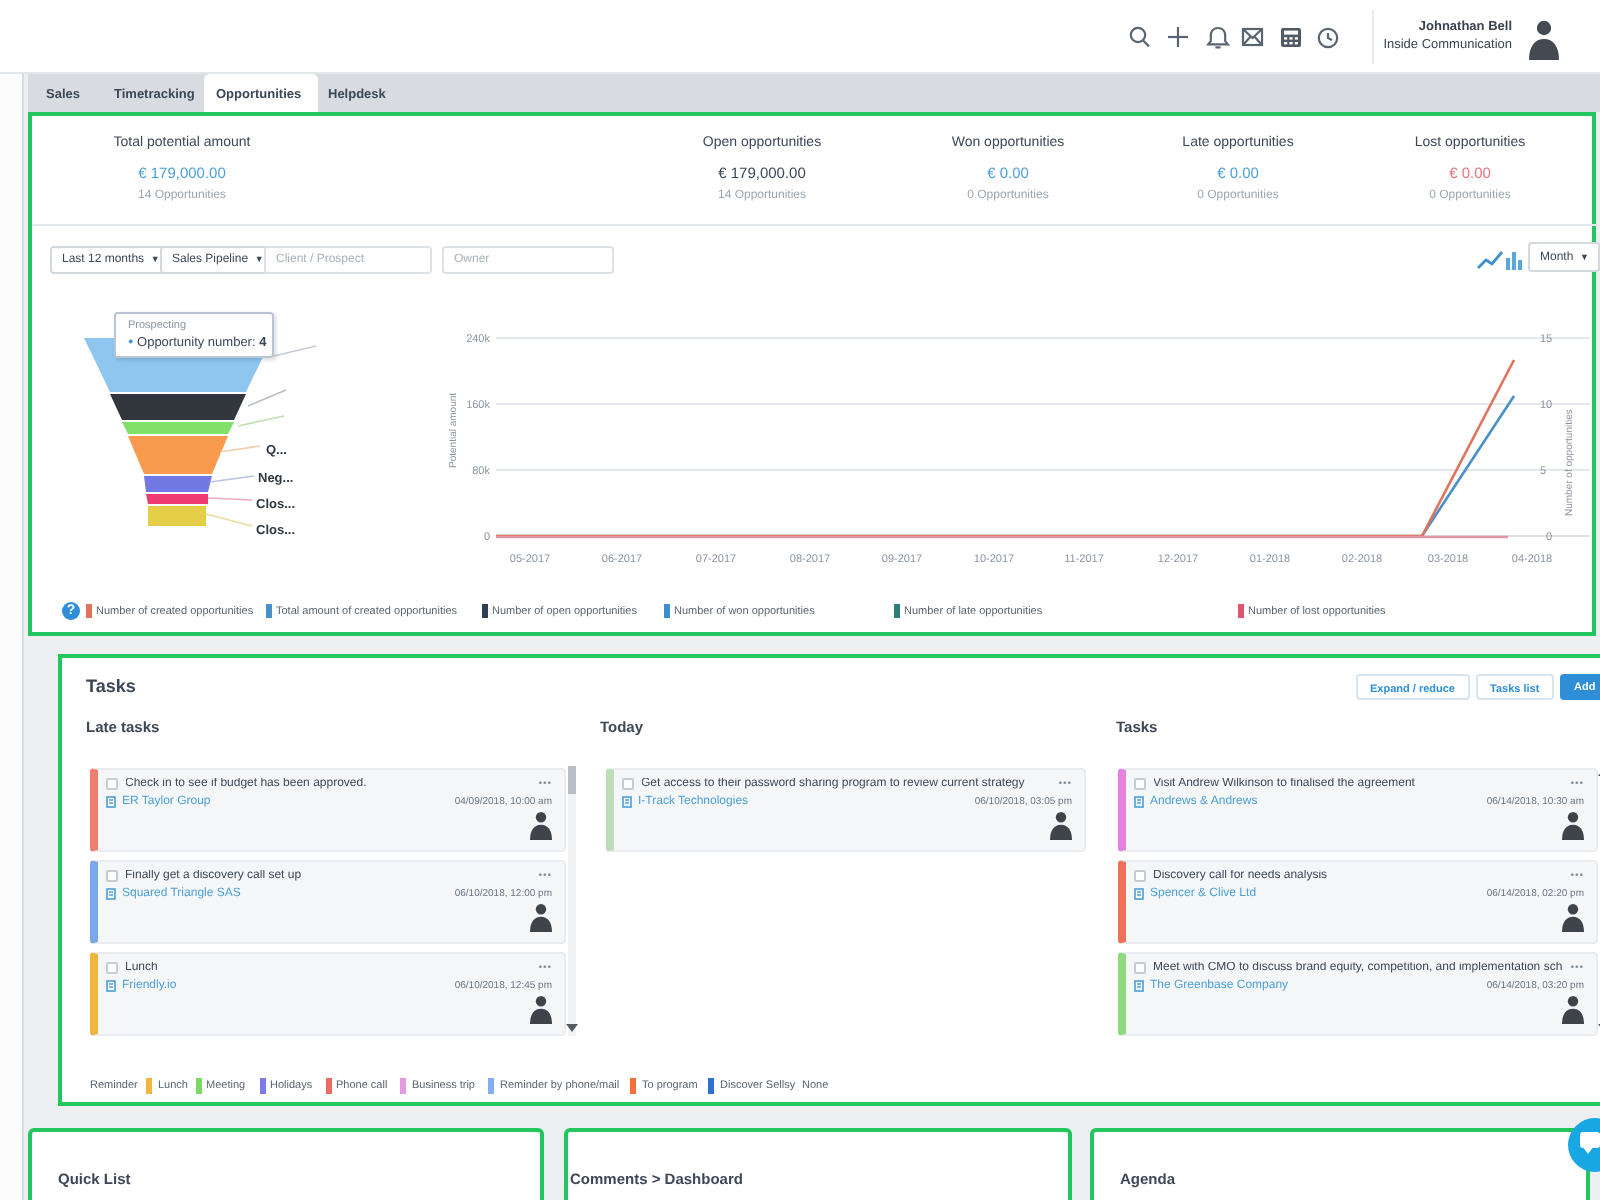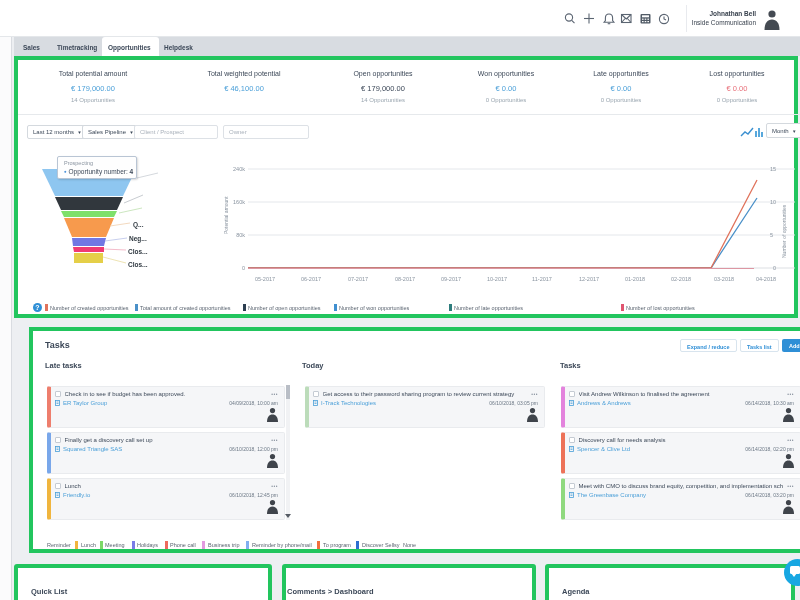--- a/index.html
+++ b/index.html
@@ -1,19 +1,19 @@
 <!DOCTYPE html>
 <html><head>
 <meta charset="utf-8">
 <style>
   * { margin:0; padding:0; box-sizing:border-box; }
   html,body { width:800px; height:600px; overflow:hidden; }
   body { font-family:"Liberation Sans", sans-serif; background:#edeff2; position:relative; }
   .abs { position:absolute; }
-  .panel { background:#fff; border:4px solid #22c55e;text-decoration:underline; }
+  .panel { background:#fff; border:2px solid #22c55e;text-decoration:underline; }
   .blue { color:#4a9fd8; }
   .dark { color:#3c4858; }
   .red  { color:#e8707a; }
   .gray { color:#9aa6b0; }
   .card { position:absolute; height:42px; background:#f5f6f8; border:1px solid #e9ebee; border-radius:2px; }
   .trow  { display:flex; align-items:center; margin:4px 6px 0 4px; }
   .trow2 { display:flex; align-items:center; margin:3px 6px 0 4px; }
   .cb { width:5.5px; height:5.5px; border:1px solid #c5cbd3; background:#fff; border-radius:1px; margin-right:4px; flex:none; }
   .ttext { font-size:6px; color:#3c4858; white-space:nowrap; overflow:hidden; flex:1; }
   .dots { font-size:5px; color:#8a94a0; letter-spacing:0.5px; margin-left:4px; flex:none; }
@@ -73,24 +73,20 @@
   <div class="abs dark" style="left:94px;top:6.5px;font-size:6.5px;font-weight:bold;">Opportunities</div>
   <div class="abs dark" style="left:150px;top:6.5px;font-size:6.5px;font-weight:bold;">Helpdesk</div>
 </div>
 
 <div class="abs panel" style="left:14px;top:56px;width:784px;height:262px;">
 
   <div class="abs" style="left:10px;top:10px;width:130px;text-align:center;">
     <div class="dark" style="font-size:7px;">Total potential amount</div>
     <div class="blue" style="font-size:7.5px;margin-top:7px;">€ 179,000.00</div>
     <div class="gray" style="font-size:6px;margin-top:4px;">14 Opportunities</div>
-  </div>
-  <div class="abs" style="left:161px;top:10px;width:130px;text-align:center;">
-    <div class="dark" style="font-size:7px;">Total weighted potential</div>
-    <div class="blue" style="font-size:7.5px;margin-top:7px;">€ 46,100.00</div>
   </div>
   <div class="abs" style="left:300px;top:10px;width:130px;text-align:center;">
     <div class="dark" style="font-size:7px;">Open opportunities</div>
     <div class="dark" style="font-size:7.5px;margin-top:7px;">€ 179,000.00</div>
     <div class="gray" style="font-size:6px;margin-top:4px;">14 Opportunities</div>
   </div>
   <div class="abs" style="left:423px;top:10px;width:130px;text-align:center;">
     <div class="dark" style="font-size:7px;">Won opportunities</div>
     <div class="blue" style="font-size:7.5px;margin-top:7px;">€ 0.00</div>
     <div class="gray" style="font-size:6px;margin-top:4px;">0 Opportunities</div>

